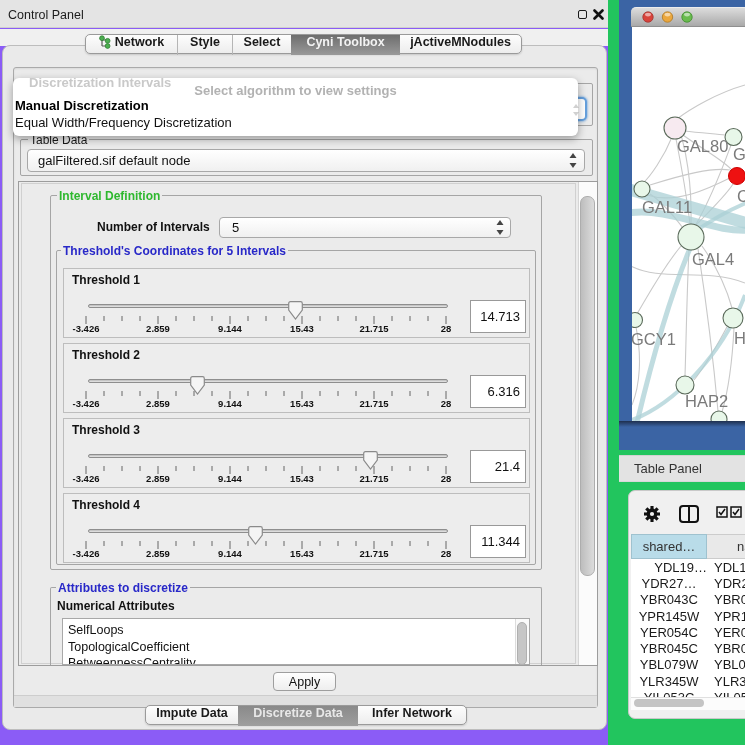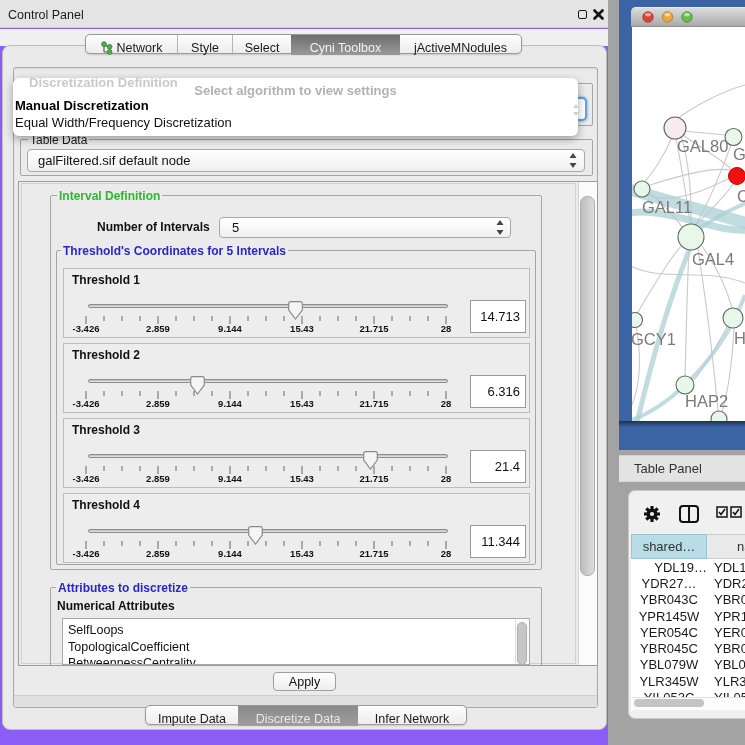--- a/index.html
+++ b/index.html
@@ -7,21 +7,21 @@
   body { font-family:"Liberation Sans", sans-serif; background:#ececec; position:relative; }
   .abs { position:absolute; }
   .grouplab { position:absolute; font-size:12px; background:#ebebeb; padding:0 2px; white-space:nowrap; }
   .subpanel { position:absolute; background:#ededed; border:1px solid #bdbdbd; }
   .thlabel { position:absolute; font-size:12px; font-weight:bold; color:#111; }
   .ticklab { position:absolute; font-size:9.5px; font-weight:bold; color:#111; transform:translateX(-50%); }
   .valbox { position:absolute; width:56px; height:33px; background:#fff; border:1px solid #999; }
   .valtext { position:absolute; width:48px; text-align:right; font-size:13px; color:#111; }
   .track { position:absolute; left:88px; width:360px; height:4px; background:linear-gradient(#b9b9b9,#e9e9e9); border:1px solid #8e8e8e; border-radius:2px; }
   .thumb { position:absolute; width:15px; height:19px; }
-  .seg { height:20px; display:flex; align-items:flex-end; justify-content:center; font-size:12.5px; color:#1a1a1a; }
+  .seg { height:20px; display:flex; align-items:flex-start; justify-content:center; font-size:12.5px; color:#1a1a1a;font-weight:bold; }
 </style>
 </head>
 <body>
 
 <div class="abs" style="left:0;top:0;width:608px;height:745px;background:#8b5cf6;">
   <div class="abs" style="left:0;top:0;width:608px;height:28px;background:#e4e4e4;border-bottom:1px solid #cfcfcf;"></div>
   <div class="abs" style="left:8px;top:8px;font-size:12.5px;color:#1c1c1c;">Control Panel</div>
   <div class="abs" style="left:578px;top:10px;width:9px;height:9px;border:1.6px solid #1a1a1a;border-radius:2px;"></div>
   <svg class="abs" style="left:593px;top:9px;" width="11" height="11" viewBox="0 0 11 11">
       <path d="M1.5 1.5 L9.5 9.5 M9.5 1.5 L1.5 9.5" stroke="#111" stroke-width="2.6" stroke-linecap="round"></path>
@@ -244,28 +244,28 @@
   <div class="seg" style="width:121px;">jActiveMNodules</div>
 </div>
 
 <div class="abs" style="left:145px;top:705px;width:322px;height:20px;background:linear-gradient(#fdfdfd,#ededed);border:1px solid #9a9a9a;border-radius:5px;box-shadow:0 1px 2px rgba(0,0,0,0.15);display:flex;z-index:20;">
   <div class="seg" style="width:92px;">Impute Data</div>
   <div class="seg" style="width:120px;background:linear-gradient(#8a8a8a,#9e9e9e);color:#e8e8e8;">Discretize Data</div>
   <div class="seg" style="width:108px;">Infer Network</div>
 </div>
 
 <div class="abs" style="left:13px;top:78px;width:565px;height:58px;background:#fff;border-radius:6px;box-shadow:0 3px 8px rgba(0,0,0,0.35);z-index:50;"></div>
-<div class="abs" style="left:29px;top:75px;font-size:13px;font-weight:bold;color:#c9c9c9;z-index:51;">Discretization Definition</div>
+<div class="abs" style="left:29px;top:75px;font-size:13px;font-weight:bold;color:#c9c9c9;z-index:51;">Discretization Intervals</div>
 <div class="abs" style="left:13px;top:83px;width:565px;text-align:center;font-size:13px;font-weight:bold;color:#b2b2b2;z-index:51;">Select algorithm to view settings</div>
 <div class="abs" style="left:15px;top:98px;font-size:13px;font-weight:bold;color:#000;z-index:51;">Manual Discretization</div>
 <div class="abs" style="left:15px;top:115px;font-size:13px;color:#111;z-index:51;">Equal Width/Frequency Discretization</div>
 
 <div class="abs" style="left:611px;top:364px;font-size:9px;color:#9a9a9a;">›</div>
 
-<div class="abs" style="left:608px;top:0;width:137px;height:745px;background:#a3a3a3;overflow:hidden;">
+<div class="abs" style="left:608px;top:0;width:137px;height:745px;background:#22c55e;overflow:hidden;">
 
   <div class="abs" style="left:11px;top:0;width:126px;height:450px;background:#3b64a4;"></div>
 
   <div class="abs" style="left:23px;top:7px;width:114px;height:20px;background:linear-gradient(#dcdcdc,#a9a9a9);border-top-left-radius:5px;border-top:1px solid #ececec;border-bottom:1px solid #8f8f8f;"></div>
   <svg class="abs" style="left:33px;top:10px;" width="62" height="14" viewBox="0 0 62 14">
     <circle cx="7" cy="7" r="5.2" fill="#d8433b" stroke="#a03430" stroke-width="0.8"></circle>
     <circle cx="26.5" cy="7" r="5.2" fill="#eba73d" stroke="#ad7722" stroke-width="0.8"></circle>
     <circle cx="46" cy="7" r="5.2" fill="#69bb4e" stroke="#3f8a2e" stroke-width="0.8"></circle>
     <ellipse cx="7" cy="4.6" rx="3" ry="1.8" fill="rgba(255,255,255,0.55)"></ellipse>
     <ellipse cx="26.5" cy="4.6" rx="3" ry="1.8" fill="rgba(255,255,255,0.55)"></ellipse>

